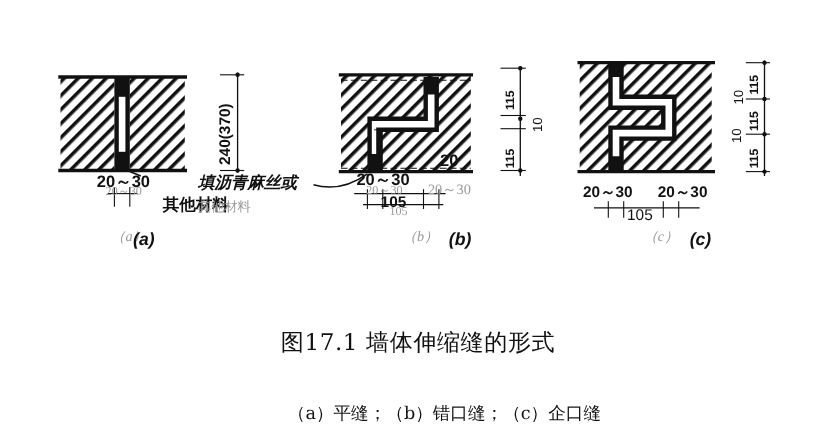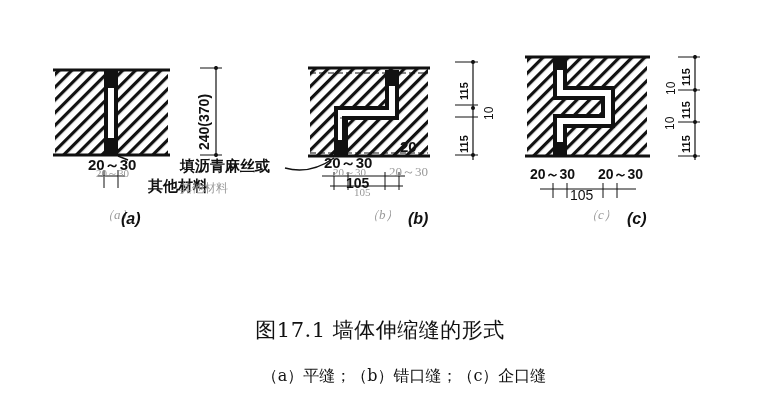--- a/index.html
+++ b/index.html
@@ -3,21 +3,21 @@
 <meta charset="utf-8">
 <style>
   html, body { margin: 0; padding: 0; background: #ffffff; }
   body { width: 760px; height: 402px; position: relative; overflow: hidden;
          font-family: "DejaVu Serif", "Liberation Serif", serif; color: #111; }
   .fig { position: absolute; left: 0; top: 0; width: 760px; height: 260px; }
   .lbl { position: absolute; font-family: "Liberation Sans", "DejaVu Sans", sans-serif; font-weight: bold; color: #111; white-space: nowrap; }
   .ghost { position: absolute; font-family: "Liberation Serif", "DejaVu Serif", serif; color: #999; white-space: nowrap; }
   .rot { transform-origin: left top; transform: rotate(-90deg); }
   .caption { position: absolute; left: 0; width: 760px; text-align: center; font-family: "DejaVu Serif", "Liberation Serif", serif; }
-  .cap-title { top: 316px; font-size: 21px; letter-spacing: 0.5px; }
+  .cap-title { top: 297px; font-size: 21px; letter-spacing: 0.5px; }
   .cap-sub { top: 366px; font-size: 16px; padding-left: 24px; }
 </style>
 </head>
 <body>
 
 <svg class="fig" width="760" height="260" viewBox="0 0 760 260" xmlns="http://www.w3.org/2000/svg">
   <defs>
     <pattern id="hatch" patternUnits="userSpaceOnUse" width="9" height="9" patternTransform="rotate(45)">
       <rect width="9" height="9" fill="#fff"></rect>
       <rect x="0" y="0" width="3.2" height="9" fill="#111"></rect>
@@ -101,21 +101,21 @@
     <circle cx="695" cy="156" r="2" fill="#111"></circle>
   </g>
 </svg>
 
 <div class="lbl rot" style="left:196px;top:150px;font-size:14px;">240(370)</div>
 <div class="lbl" style="left:88px;top:156px;font-size:15px;">20～30</div>
 <div class="ghost" style="left:96px;top:166px;font-size:11px;">20～30</div>
 <div class="ghost" style="left:101px;top:206px;font-size:13px;font-style:italic;">（a）</div>
 <div class="lbl" style="left:121px;top:210px;font-size:16px;font-style:italic;">(a)</div>
 
-<div class="lbl" style="left:180px;top:157px;font-size:15px;">填沥青麻丝或</div>
+<div class="lbl" style="left:180px;top:157px;font-size:15px;font-style:italic;">填沥青麻丝或</div>
 <div class="lbl" style="left:148px;top:177px;font-size:15px;">其他材料</div>
 <div class="ghost" style="left:180px;top:180px;font-size:12px;">其他材料</div>
 
 <div class="lbl" style="left:324px;top:154px;font-size:15px;">20～30</div>
 <div class="lbl" style="left:384px;top:138px;font-size:15px;margin-left:16px;">20</div>
 <div class="ghost" style="left:333px;top:165px;font-size:11px;">20～30</div>
 <div class="ghost" style="left:389px;top:163px;font-size:13px;">20～30</div>
 <div class="lbl" style="left:346px;top:175px;font-size:14px;">105</div>
 <div class="ghost" style="left:354px;top:186px;font-size:11px;">105</div>
 <div class="lbl rot" style="left:458px;top:100px;font-size:11px;">115</div>

